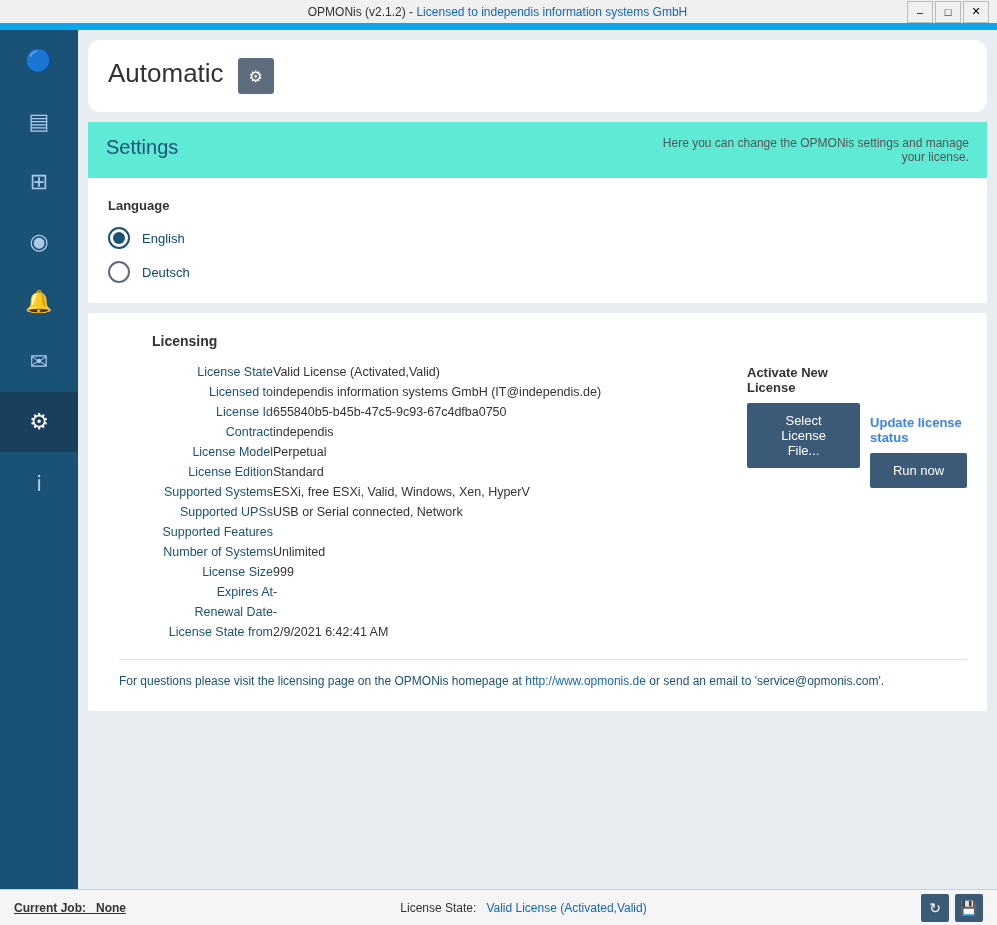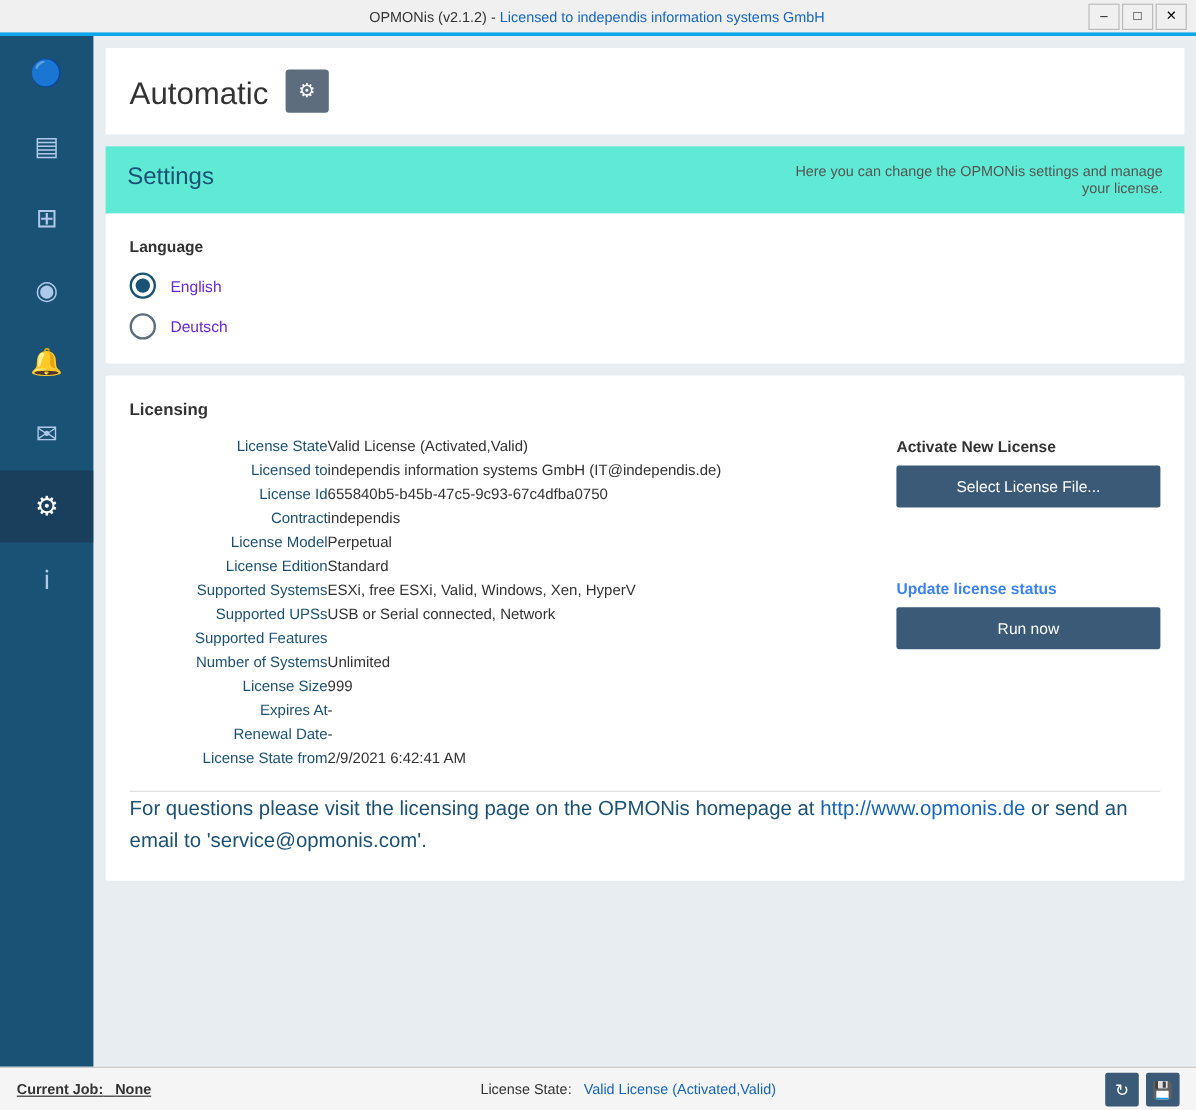--- a/index.html
+++ b/index.html
@@ -5,21 +5,21 @@
     * { box-sizing: border-box; margin: 0; padding: 0; }
     body { font-family: 'Segoe UI', Arial, sans-serif; font-size: 13px; background: #d0d8e0; width: 997px; height: 925px; overflow: hidden; }
 
     
     .titlebar {
       background: #f0f0f0;
       height: 30px;
       display: flex;
       align-items: center;
       justify-content: space-between;
-      border-bottom: 3px solid #0ea5e9;
+      border-bottom: 7px solid #0ea5e9;
       padding: 0 8px;
     }
     .titlebar-title { font-size: 12px; color: #333; flex: 1; text-align: center; }
     .titlebar-title span.blue { color: #1565c0; }
     .titlebar-controls { display: flex; gap: 2px; }
     .titlebar-btn {
       width: 26px; height: 22px;
       background: #f0f0f0;
       border: 1px solid #bbb;
       cursor: pointer;
@@ -64,23 +64,23 @@
       flex-direction: column;
       background: #e8edf2;
       overflow-y: auto;
     }
 
     
     .header-panel {
       background: white;
       margin: 10px 10px 0 10px;
       padding: 18px 20px;
-      border-radius: 0;
-      display: flex;
-      align-items: flex-end;
+      border-radius: 12px;
+      display: flex;
+      align-items: flex-start;
       gap: 14px;
     }
     .header-title { font-size: 26px; font-weight: 300; color: #333; }
     .gear-btn {
       width: 36px; height: 36px;
       background: #5d6d7e;
       border: none;
       border-radius: 3px;
       color: white;
       cursor: pointer;
@@ -118,55 +118,56 @@
       border: 2px solid #5d6d7e;
       display: flex; align-items: center; justify-content: center;
     }
     .radio-circle.selected { border-color: #1a5276; }
     .radio-circle.selected::after {
       content: '';
       width: 12px; height: 12px;
       border-radius: 50%;
       background: #1a5276;
     }
-    .radio-text { font-size: 13px; color: #6d28d9; }
-
-    
-    .licensing-header { font-size: 14px; font-weight: 700; color: #333; margin-bottom: 16px; }
+    .radio-text { font-size: 13px; color: #0c4a6e; }
+
+    
+    .licensing-header { font-size: 14px; font-weight: 700; color: #333; margin-bottom: 16px; margin-left: 44px; }
     .licensing-body { display: flex; gap: 20px; }
     .licensing-table { flex: 1; text-align: right; }
     .licensing-row { display: flex; margin-bottom: 6px; }
     .licensing-key { color: #1a5276; font-size: 12.5px; width: 165px; flex-shrink: 0; }
     .licensing-val { color: #333; font-size: 12.5px; }
     .licensing-right {
       width: 220px;
       flex-shrink: 0;
       display: flex;
-      flex-direction: column;
+      flex-direction: row;
       gap: 10px;
     }
     .activate-label { font-size: 13px; font-weight: 600; color: #333; }
     .btn-primary {
       background: #3a5a78;
       color: white;
       border: none;
       padding: 10px 18px;
       font-size: 13px;
       cursor: pointer;
       border-radius: 2px;
       width: 100%;
     }
     .update-label { font-size: 13px; font-weight: 600; color: #3b82f6; margin-top: 20px; }
     .note-text {
-      font-size: 17px;
+      font-size: 12px;
       color: #1a5276;
       margin-top: 14px;
       line-height: 1.6;
       border-top: 1px solid #e0e0e0;
-      padding-top: 0;
+      padding-top: 12px;
+      margin-left: 11px;
     }
     .note-text a { color: #1565c0; text-decoration: none; }
 
     
     .statusbar {
       height: 36px;
       background: #f5f5f5;
       border-top: 1px solid #ccc;
       display: flex;
       align-items: center;

